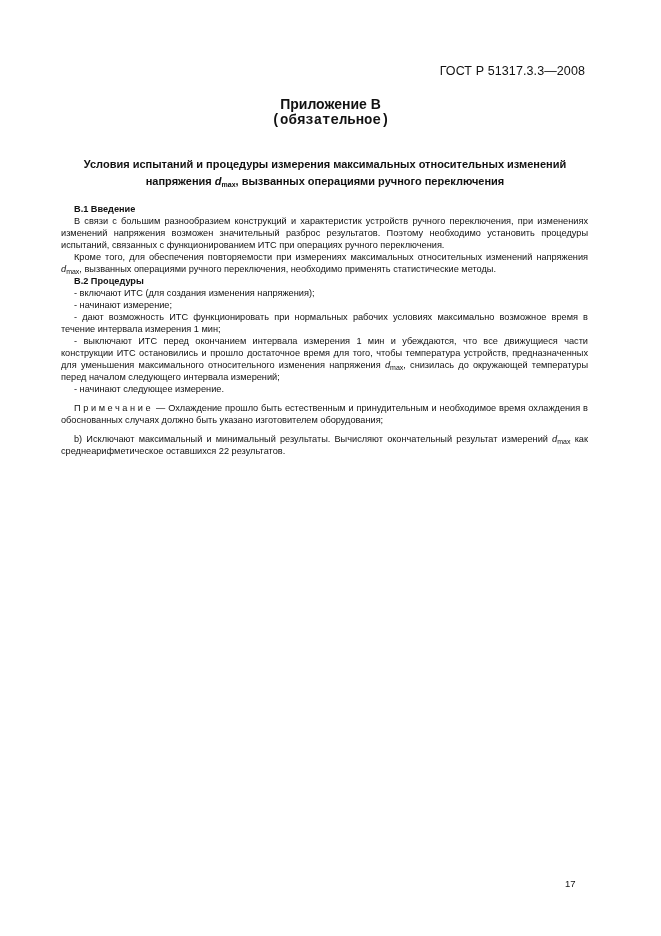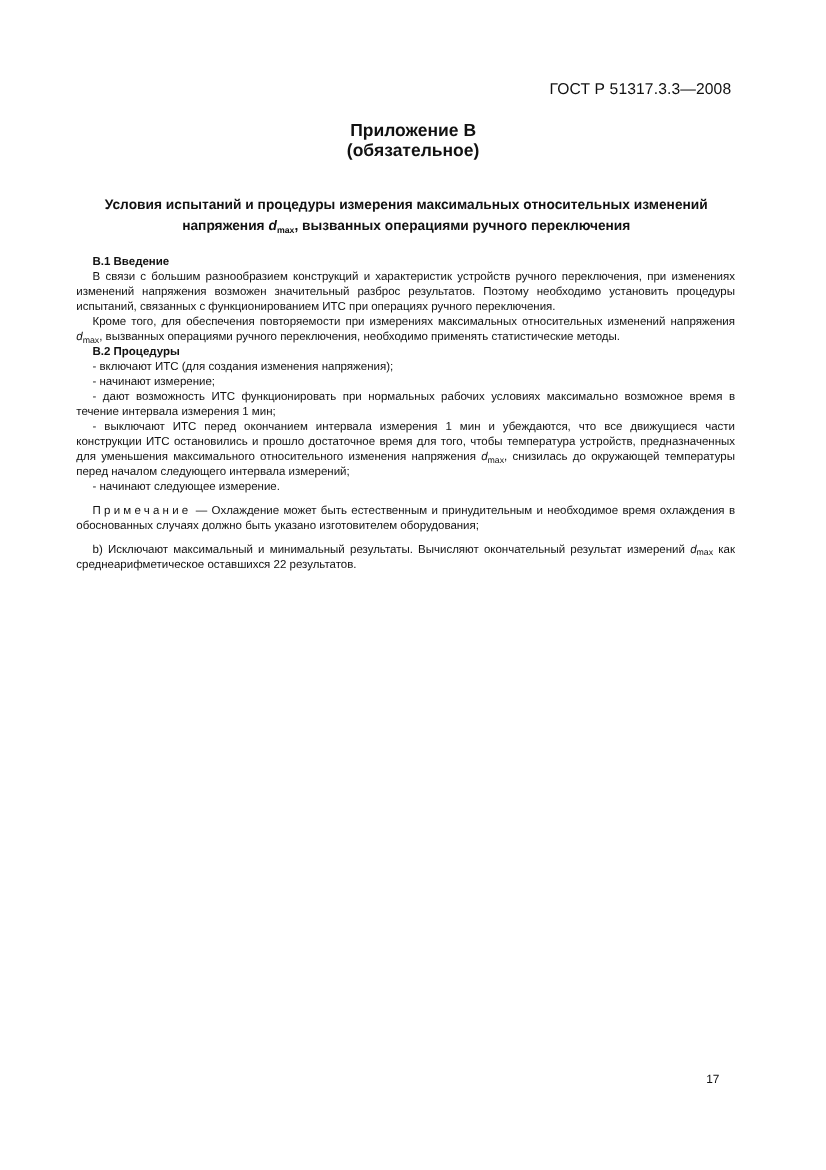--- a/index.html
+++ b/index.html
@@ -10,45 +10,45 @@
   .appendix { left: 0; width: 661px; text-align: center; font-size: 14px; font-weight: bold; line-height: 16px; }
   .title { left: 60px; width: 530px; text-align: center; font-size: 11px; font-weight: bold; line-height: 17px; }
   .body { left: 61px; width: 527px; font-size: 9.2px; line-height: 12px; }
   .p { margin: 0; text-align: justify; text-align-last: left; }
   .ind { text-indent: 13px; }
   .h { font-weight: bold; margin: 0 0 0 13px; }
   .sp { letter-spacing: 2.6px; }
   .gap { height: 7px; }
   i.d { font-style: italic; }
   sub { font-size: 7px; vertical-align: -2px; line-height: 0; }
-  .pagenum { left: 565px; top: 858px; font-size: 9.5px; }
+  .pagenum { left: 565px; top: 878px; font-size: 9.5px; }
 </style>
 </head>
 <body>
 
 <div class="abs std">ГОСТ Р 51317.3.3—2008</div>
 
 <div class="abs appendix" style="top:96px;">Приложение В</div>
-<div class="abs appendix" style="top:112px;">(обязательное)</div>
+<div class="abs appendix" style="top:112px;font-family:Liberation Mono, monospace;">(обязательное)</div>
 
 <div class="abs title" style="top:156px;">
   <div>Условия испытаний и процедуры измерения максимальных относительных изменений</div>
   <div><span>напряжения </span><i class="d">d</i><sub>max</sub><span>, вызванных операциями ручного переключения</span></div>
 </div>
 
 <div class="abs body" style="top:203px;">
   <p class="h">В.1  Введение</p>
   <p class="p ind">В связи с большим разнообразием конструкций и характеристик устройств ручного переключения, при изменениях изменений напряжения возможен значительный разброс результатов. Поэтому необходимо установить процедуры испытаний, связанных с функционированием ИТС при операциях ручного переключения.</p>
   <p class="p ind"><span>Кроме того, для обеспечения повторяемости при измерениях максимальных относительных изменений напряжения </span><i class="d">d</i><sub>max</sub><span>, вызванных операциями ручного переключения, необходимо применять статистические методы.</span></p>
 
   <p class="h">В.2  Процедуры</p>
   <p class="p ind">-  включают ИТС (для создания изменения напряжения);</p>
   <p class="p ind">-  начинают измерение;</p>
   <p class="p ind">-  дают возможность ИТС функционировать при нормальных рабочих условиях максимально возможное время в течение интервала измерения 1 мин;</p>
   <p class="p ind"><span>-  выключают ИТС перед окончанием интервала измерения 1 мин и убеждаются, что все движущиеся части конструкции ИТС остановились и прошло достаточное время для того, чтобы температура устройств, предназначенных для уменьшения максимального относительного изменения напряжения </span><i class="d">d</i><sub>max</sub><span>, снизилась до окружающей температуры перед началом следующего интервала измерений;</span></p>
   <p class="p ind">-  начинают следующее измерение.</p>
   <div class="gap"></div>
-  <p class="p ind"><span class="sp">Примечание</span><span> — Охлаждение может быть естественным и принудительным и необходимое время охлаждения в обоснованных случаях должно быть указано изготовителем оборудования;</span></p>
+  <p class="p ind"><span class="sp">Примечание</span><span> — Охлаждение прошло быть естественным и принудительным и необходимое время охлаждения в обоснованных случаях должно быть указано изготовителем оборудования;</span></p>
   <div class="gap"></div>
   <p class="p ind"><span>b)  Исключают максимальный и минимальный результаты. Вычисляют окончательный результат измерений</span> <i class="d">d</i><sub>max</sub><span> как среднеарифметическое оставшихся 22 результатов.</span></p>
 </div>
 
 <div class="abs pagenum">17</div>
 
 </body></html>

